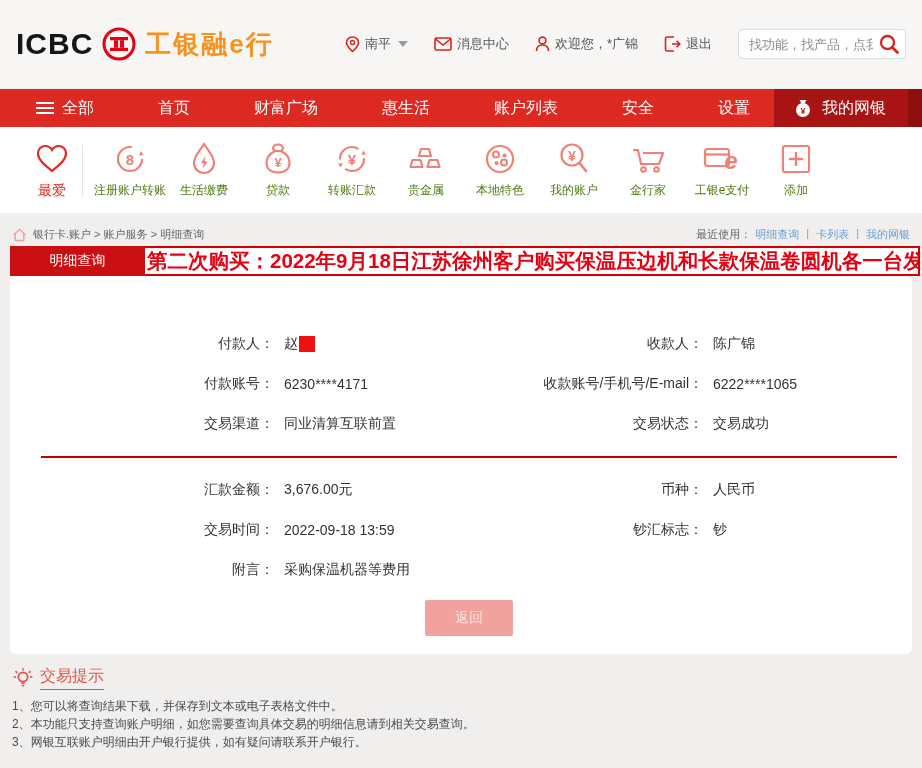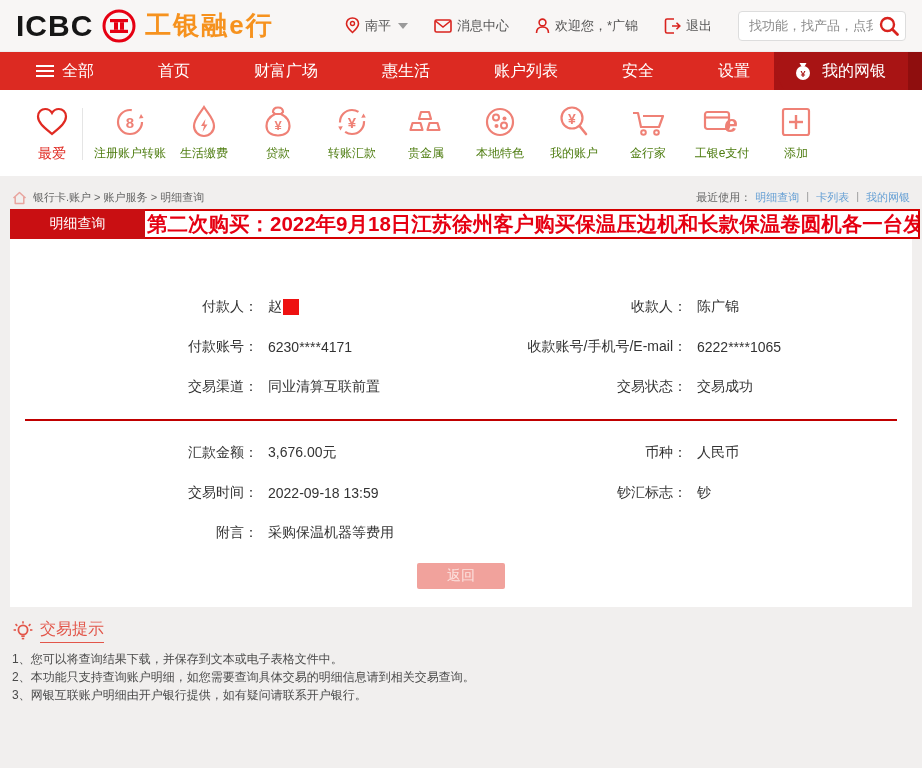--- a/index.html
+++ b/index.html
@@ -3,21 +3,21 @@
 <meta charset="utf-8">
 <style>
   * { margin:0; padding:0; box-sizing:border-box; }
   html,body { width:922px; height:768px; overflow:hidden; }
   body {
     font-family: "Liberation Sans", "DejaVu Sans", sans-serif;
     background:#f1efee; color:#333; font-size:14px;
   }
   
   .header {
-    height:52px; background:#f8f6f5; display:flex; align-items:center;
+    height:89px; background:#f8f6f5; display:flex; align-items:center;
     padding:0 16px; border-bottom:1px solid #eee;
   }
   .logo-wrap { display:flex; align-items:center; gap:8px; }
   .logo-icbc { font-weight:bold; font-size:30px; color:#161616; letter-spacing:1px; }
   .logo-emblem { width:36px; height:36px; }
   .logo-brand { font-size:26px; font-weight:bold; color:#f6921e; letter-spacing:2px; }
   .header-right { margin-left:auto; display:flex; align-items:center; gap:26px; }
   .h-item { display:flex; align-items:center; gap:5px; font-size:13px; color:#555; cursor:pointer; white-space:nowrap; }
   .h-item svg { display:block; }
   .caret-down { width:0; height:0; border-left:5px solid transparent; border-right:5px solid transparent; border-top:6px solid #9a9a9a; margin-left:2px; }
@@ -62,31 +62,31 @@
   .title-tab {
     width:135px; background:#c90f12; color:#fff; font-size:14px;
     display:flex; align-items:center; justify-content:center; flex:none;
   }
   .annotation {
     flex:1; background:#fff; border:2px solid #d40000; border-left:none;
     color:#e60012; font-weight:bold; font-size:20.5px; line-height:26px;
     display:flex; align-items:center; padding:0 2px; white-space:nowrap; overflow:hidden;
   }
   
-  .panel { background:#fff; margin:0 10px; padding:48px 0 14px 0; }
+  .panel { background:#fff; margin:0 10px; padding:48px 0 14px 16px;border-radius:6px; }
   .drow { height:40px; display:flex; align-items:center; }
   .dcell { display:flex; align-items:center; }
   .dcell.lft { width:455px; flex:none; }
   .dlabel { display:inline-block; width:248px; text-align:right; color:#333; flex:none; }
   .dlabel.r { width:222px; }
   .dvalue { margin-left:10px; color:#333; white-space:nowrap; }
   .redact { display:inline-block; width:16px; height:16px; background:#ee1111; margin-left:1px; vertical-align:middle; }
   .red-divider { height:0; border-top:2px solid #c00000; margin:12px 15px 12px 15px; }
   .back-btn {
-    display:block; margin:10px auto 4px auto; width:88px; height:26px;
+    display:block; margin:10px auto 4px auto; width:88px; height:36px;
     background:#f1a29c; color:#fce3e0; border:none; font-size:14px;
     cursor:pointer; font-family:inherit; border-radius:2px;
   }
   
   .tips { margin:12px 12px 0 12px; }
   .tips-title { display:flex; align-items:center; gap:6px; }
   .tips-title span {
     color:#e25549; font-size:16px; border-bottom:1px solid #e25549; padding-bottom:2px;
   }
   .tips-list { margin-top:8px; font-size:12px; color:#4a4a4a; line-height:17px; }

